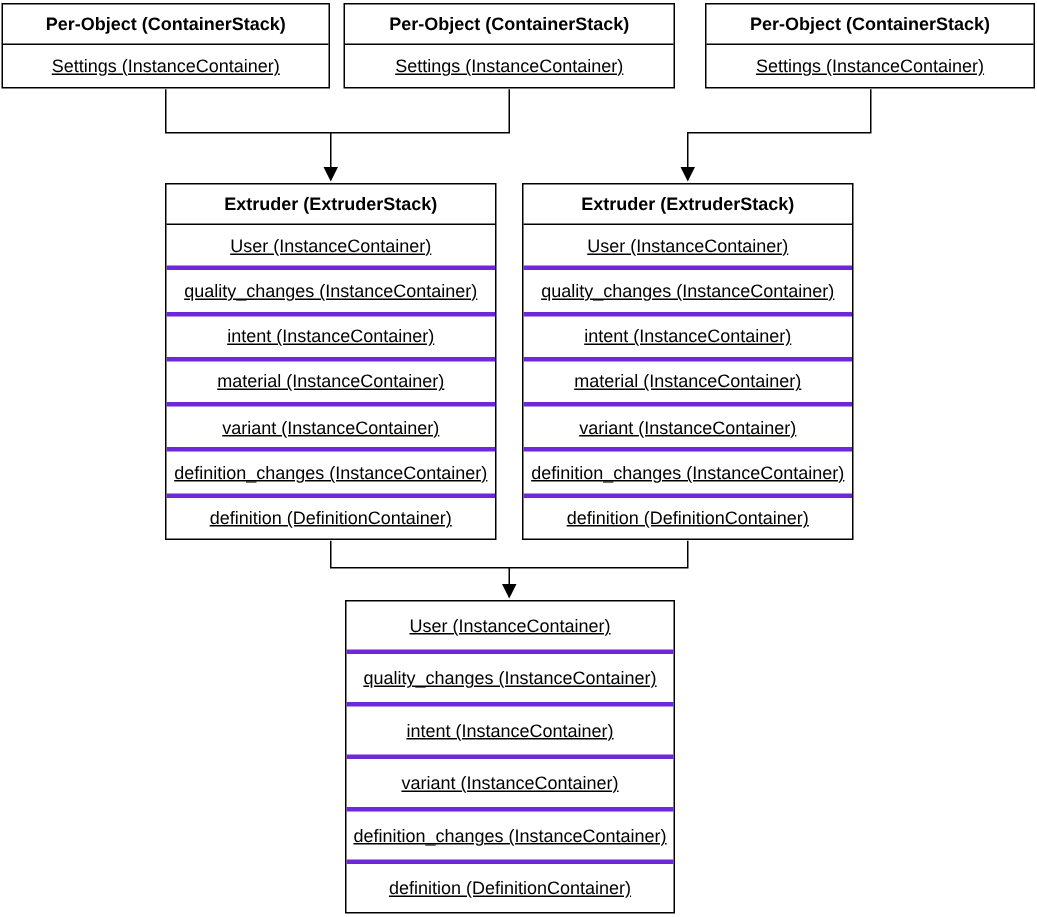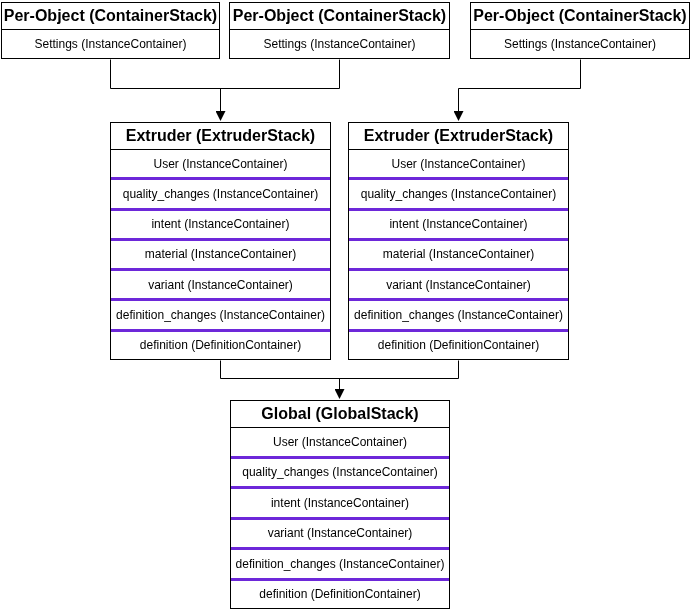--- a/index.html
+++ b/index.html
@@ -27,39 +27,40 @@
     border: 1px solid #000000;
     background: #ffffff;
     display: flex;
     flex-direction: column;
   }
   .node-header {
     flex: 0 0 26px;
     display: flex;
     align-items: center;
     justify-content: center;
-    font-size: 16px;
+    font-size: 12px;
     font-weight: bold;
     color: #000000;
     border-bottom: 1px solid #000000;
     white-space: nowrap;
   }
   .node-rows {
     flex: 1 1 auto;
     display: flex;
     flex-direction: column;
   }
   .node-row {
     flex: 1 1 0;
     display: flex;
     align-items: center;
     justify-content: center;
     font-size: 12px;
     color: #000000;
     white-space: nowrap;
+    text-decoration: underline;
   }
   .node-row + .node-row {
     border-top: 3px solid #6d28d9;
   }
 </style>
 </head>
 <body>
 
 <div class="canvas">
 
@@ -122,21 +123,20 @@
         <div class="node-row">quality_changes (InstanceContainer)</div>
         <div class="node-row">intent (InstanceContainer)</div>
         <div class="node-row">material (InstanceContainer)</div>
         <div class="node-row">variant (InstanceContainer)</div>
         <div class="node-row">definition_changes (InstanceContainer)</div>
         <div class="node-row">definition (DefinitionContainer)</div>
       </div>
   </div>
 
   <div class="node" style="left:230px; top:400px; width:220px; height:209px;">
-    <div class="node-header">Global (GlobalStack)</div>
     <div class="node-rows">
         <div class="node-row">User (InstanceContainer)</div>
         <div class="node-row">quality_changes (InstanceContainer)</div>
         <div class="node-row">intent (InstanceContainer)</div>
         <div class="node-row">variant (InstanceContainer)</div>
         <div class="node-row">definition_changes (InstanceContainer)</div>
         <div class="node-row">definition (DefinitionContainer)</div>
       </div>
   </div>
 

